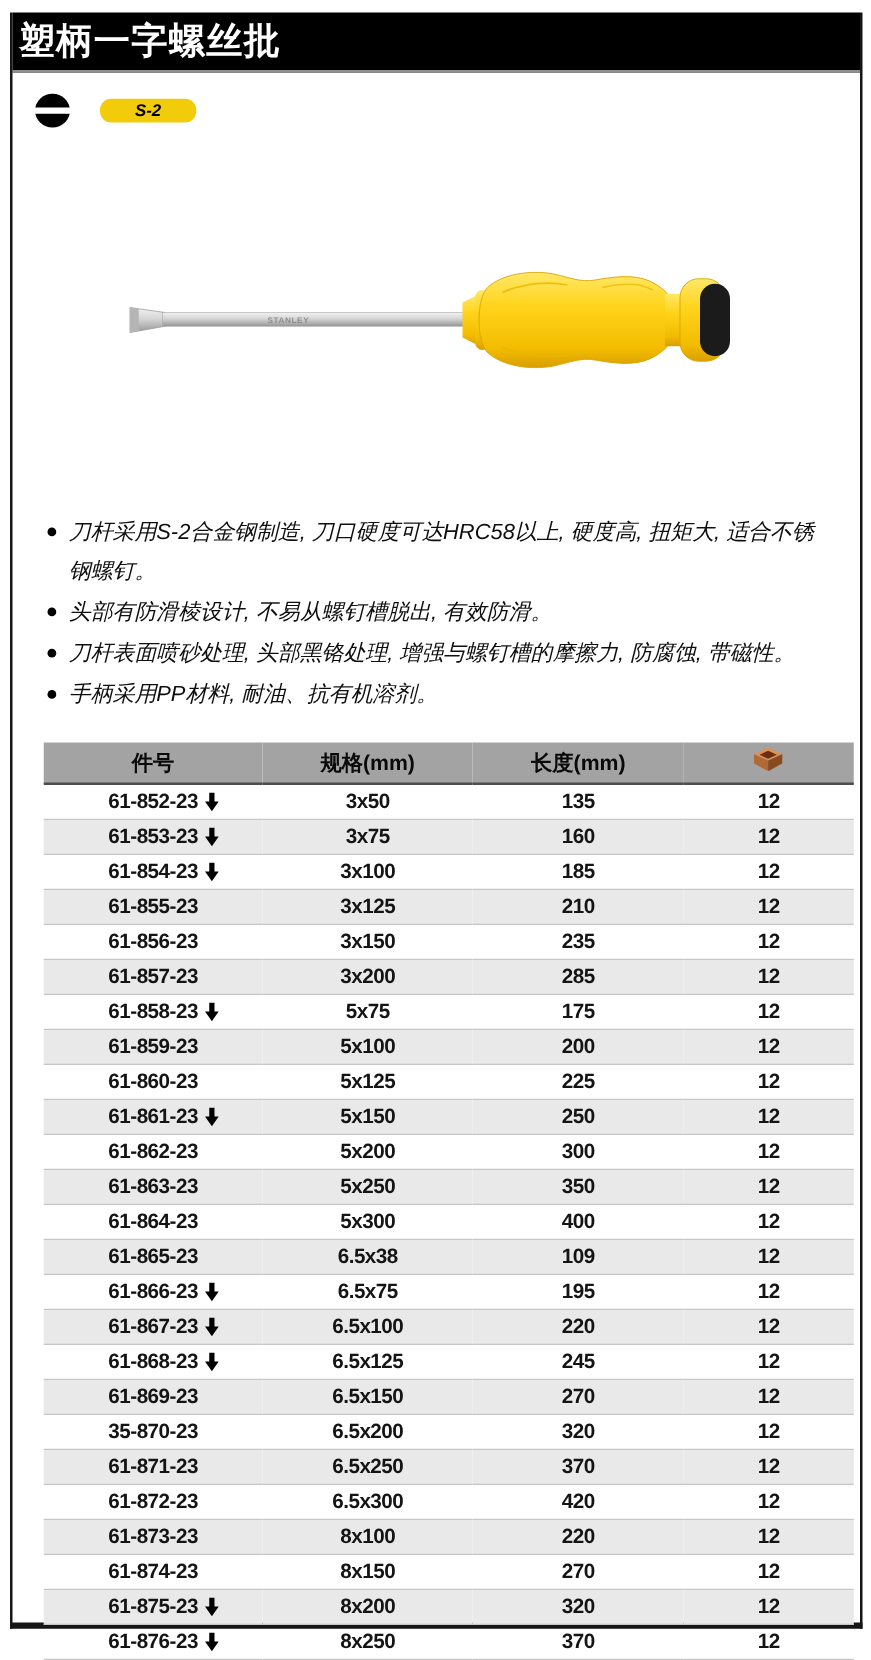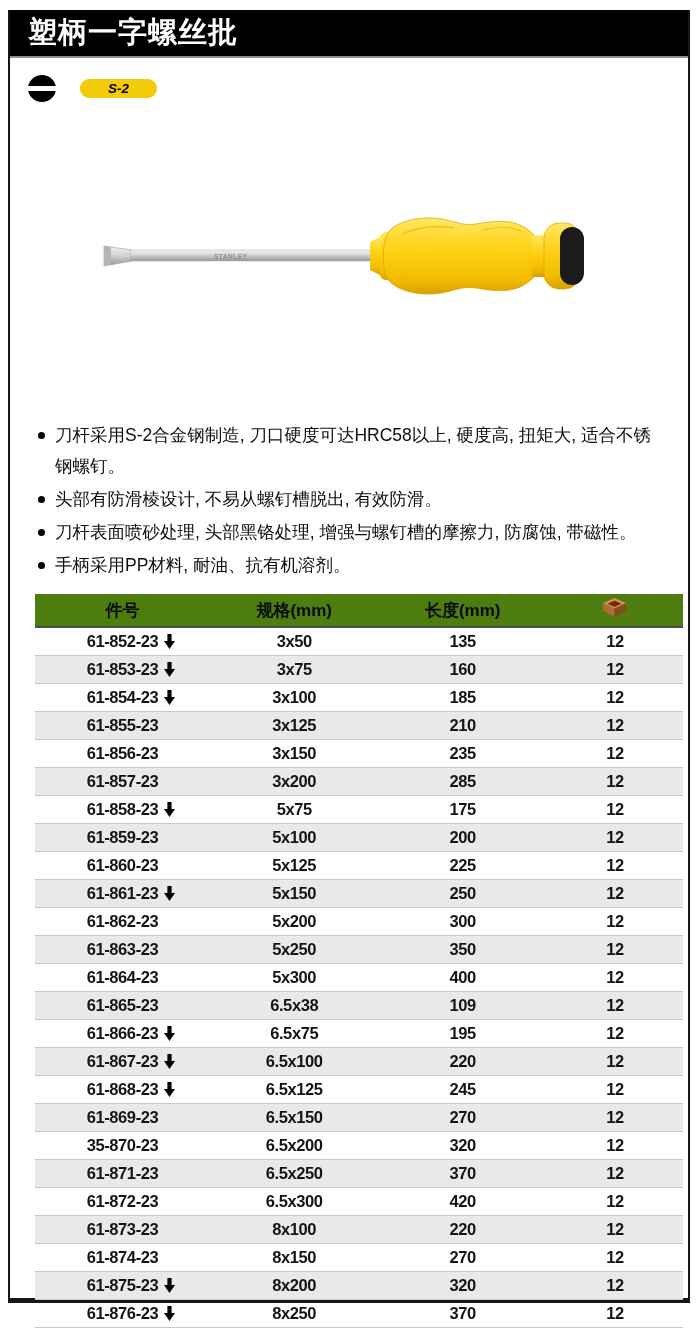--- a/index.html
+++ b/index.html
@@ -2,38 +2,38 @@
 <html><head>
 <meta charset="utf-8">
 <style>
   html,body{margin:0;padding:0;background:#fff;}
   .page{position:relative;width:697px;height:1328px;background:#fff;overflow:hidden;
         font-family:"Liberation Sans","DejaVu Sans",sans-serif;color:#111;}
   .frame{position:absolute;left:8px;top:10px;right:7px;bottom:25px;
          border:solid #161616;border-width:0 2px 5px 2px;}
   
   .title-bar{height:46px;background:#000;border-bottom:2px solid #8f8f8f;
-             display:flex;align-items:center;padding-left:18px;}
+             display:flex;align-items:center;padding-left:5px;}
   .title-bar span{color:#fff;font-size:29px;font-weight:bold;letter-spacing:1px;}
   
   .badges{display:flex;align-items:center;gap:24px;margin:16px 0 0 18px;height:28px;}
   .slot-icon{position:relative;width:28px;height:27px;background:#000;border-radius:50%;display:inline-block;}
   .slot-icon::after{content:"";position:absolute;left:-3px;right:-3px;top:11px;height:5px;background:#fff;}
   .s2-badge{display:inline-block;background:#f2cb0a;border-radius:9px;width:77px;height:19px;
             line-height:19px;text-align:center;font-weight:bold;font-style:italic;font-size:13.5px;color:#000;}
   
   .product{position:absolute;left:92px;top:200px;}
   
-  .features{position:absolute;top:410px;left:27px;right:20px;margin:0;padding:0;list-style:none;}
+  .features{position:absolute;top:400px;left:27px;right:20px;margin:0;padding:0;list-style:none;font-style:italic;}
   .features li{position:relative;padding-left:18px;font-size:17.5px;line-height:31px;margin-bottom:2px;color:#0e0e0e;}
   .features li::before{content:"";position:absolute;left:1px;top:12px;width:7px;height:7px;border-radius:50%;background:#000;}
   
   table.spec{position:absolute;top:584px;left:25px;width:648px;border-collapse:collapse;
              border-bottom:1px solid #c6c6c6;}
-  table.spec th{background:#4d7c0f;height:30px;font-size:17px;font-weight:bold;color:#0a0a0a;
+  table.spec th{background:#a3a3a3;height:30px;font-size:17px;font-weight:bold;color:#0a0a0a;
                 border-bottom:2px solid #4d4d4d;text-align:center;vertical-align:middle;}
   table.spec td{height:25px;text-align:center;vertical-align:middle;font-size:16.5px;font-weight:bold;
                 letter-spacing:-0.4px;color:#141414;border-top:1px solid #c7c7c7;}
   table.spec tbody tr:first-child td{border-top:none;}
   table.spec tr.alt{background:#e9e9e9;}
   .pn{position:relative;display:inline-block;}
   .new-arrow{position:absolute;left:100%;top:50%;transform:translateY(-54%);margin-left:6px;line-height:0;}
   .carton{display:inline-block;line-height:0;}
 </style>
 </head>

